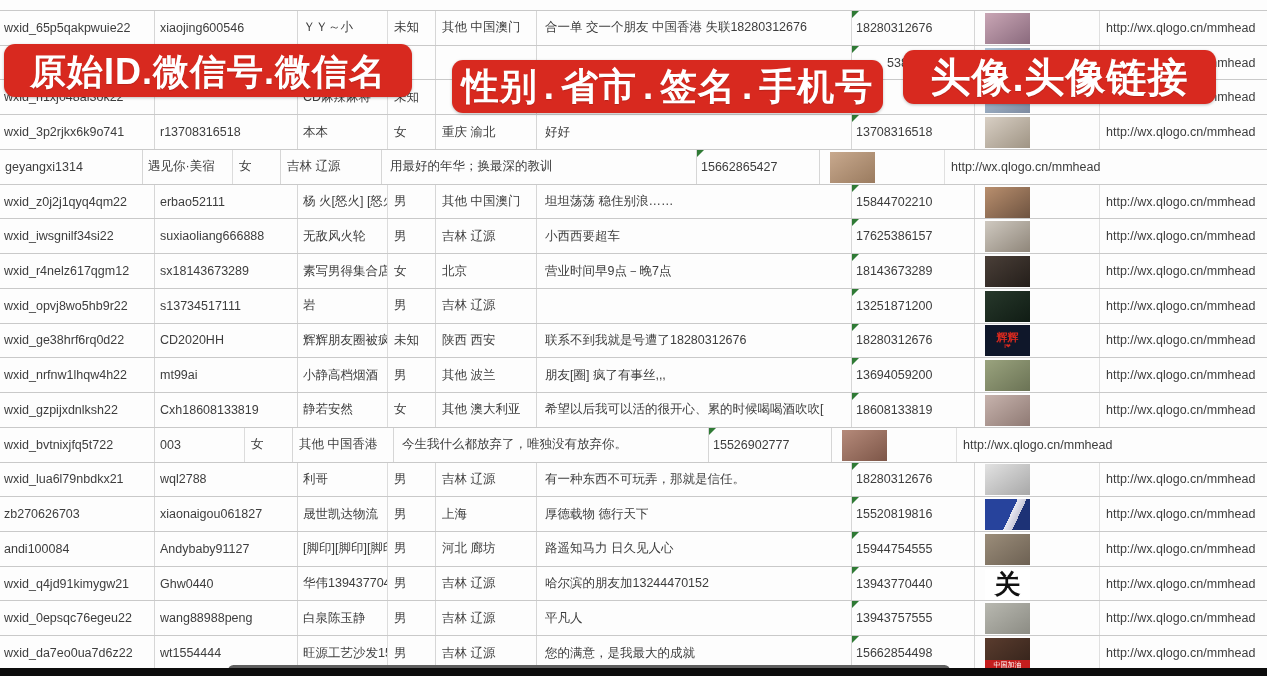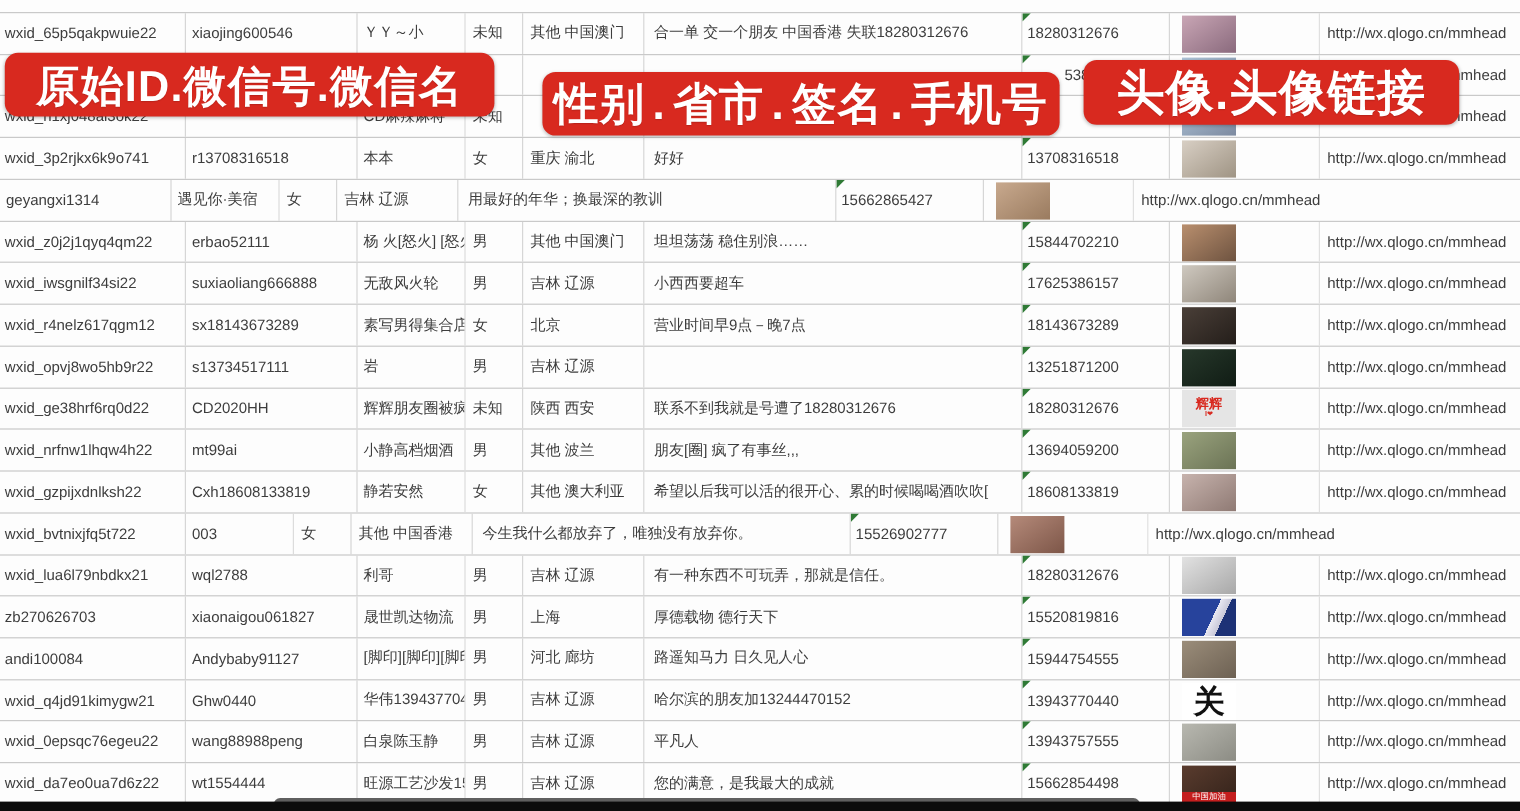--- a/index.html
+++ b/index.html
@@ -43,21 +43,21 @@
     font-size:11px; overflow:hidden; flex-shrink:0;
   }
   .av-portrait-pink { background:linear-gradient(145deg,#c9a6b5,#8a6a7d); }
   .av-portrait-blue { background:linear-gradient(145deg,#aec4d8,#7d8aa0); }
   .av-portrait-tan  { background:linear-gradient(145deg,#d8cfc4,#9f9484); }
   .av-portrait-warm { background:linear-gradient(145deg,#c8a98e,#9a7b5f); }
   .av-group-photo   { background:linear-gradient(145deg,#b98f6e,#6e5340); }
   .av-driver-photo  { background:linear-gradient(145deg,#cfc9c0,#8f867a); }
   .av-storefront-dark { background:linear-gradient(145deg,#4a3f38,#241e1a); }
   .av-poster-green  { background:linear-gradient(145deg,#27382b,#101c14); }
-  .av-text-huihui   { background:#e5e5e5; color:#d8291f; font-weight:bold; line-height:1; }
+  .av-text-huihui   { background:#0f172a; color:#d8291f; font-weight:bold; line-height:1; }
   .av-text-huihui .av-sub { font-size:6px; color:#d8291f; }
   .av-portrait-green{ background:linear-gradient(145deg,#9aa37e,#6b7355); }
   .av-portrait-rose { background:linear-gradient(145deg,#c7b3ad,#8f7a74); }
   .av-portrait-red  { background:linear-gradient(145deg,#b58a7a,#7d5648); }
   .av-cap-white     { background:linear-gradient(145deg,#e2e2e2,#a8a8a8); }
   .av-qr-blue       { background:linear-gradient(115deg,#27439c 55%,#e8e8f2 55%,#c8c8d8 70%,#1d3276 70%); }
   .av-outdoor-gray  { background:linear-gradient(145deg,#9b8d7a,#6d6153); }
   .av-text-guan     { background:#fff; color:#111; font-size:26px; font-weight:bold;
                       font-family:"Liberation Serif","DejaVu Serif",serif; }
   .av-field-gray    { background:linear-gradient(145deg,#b8b8b0,#8c8c84); }

